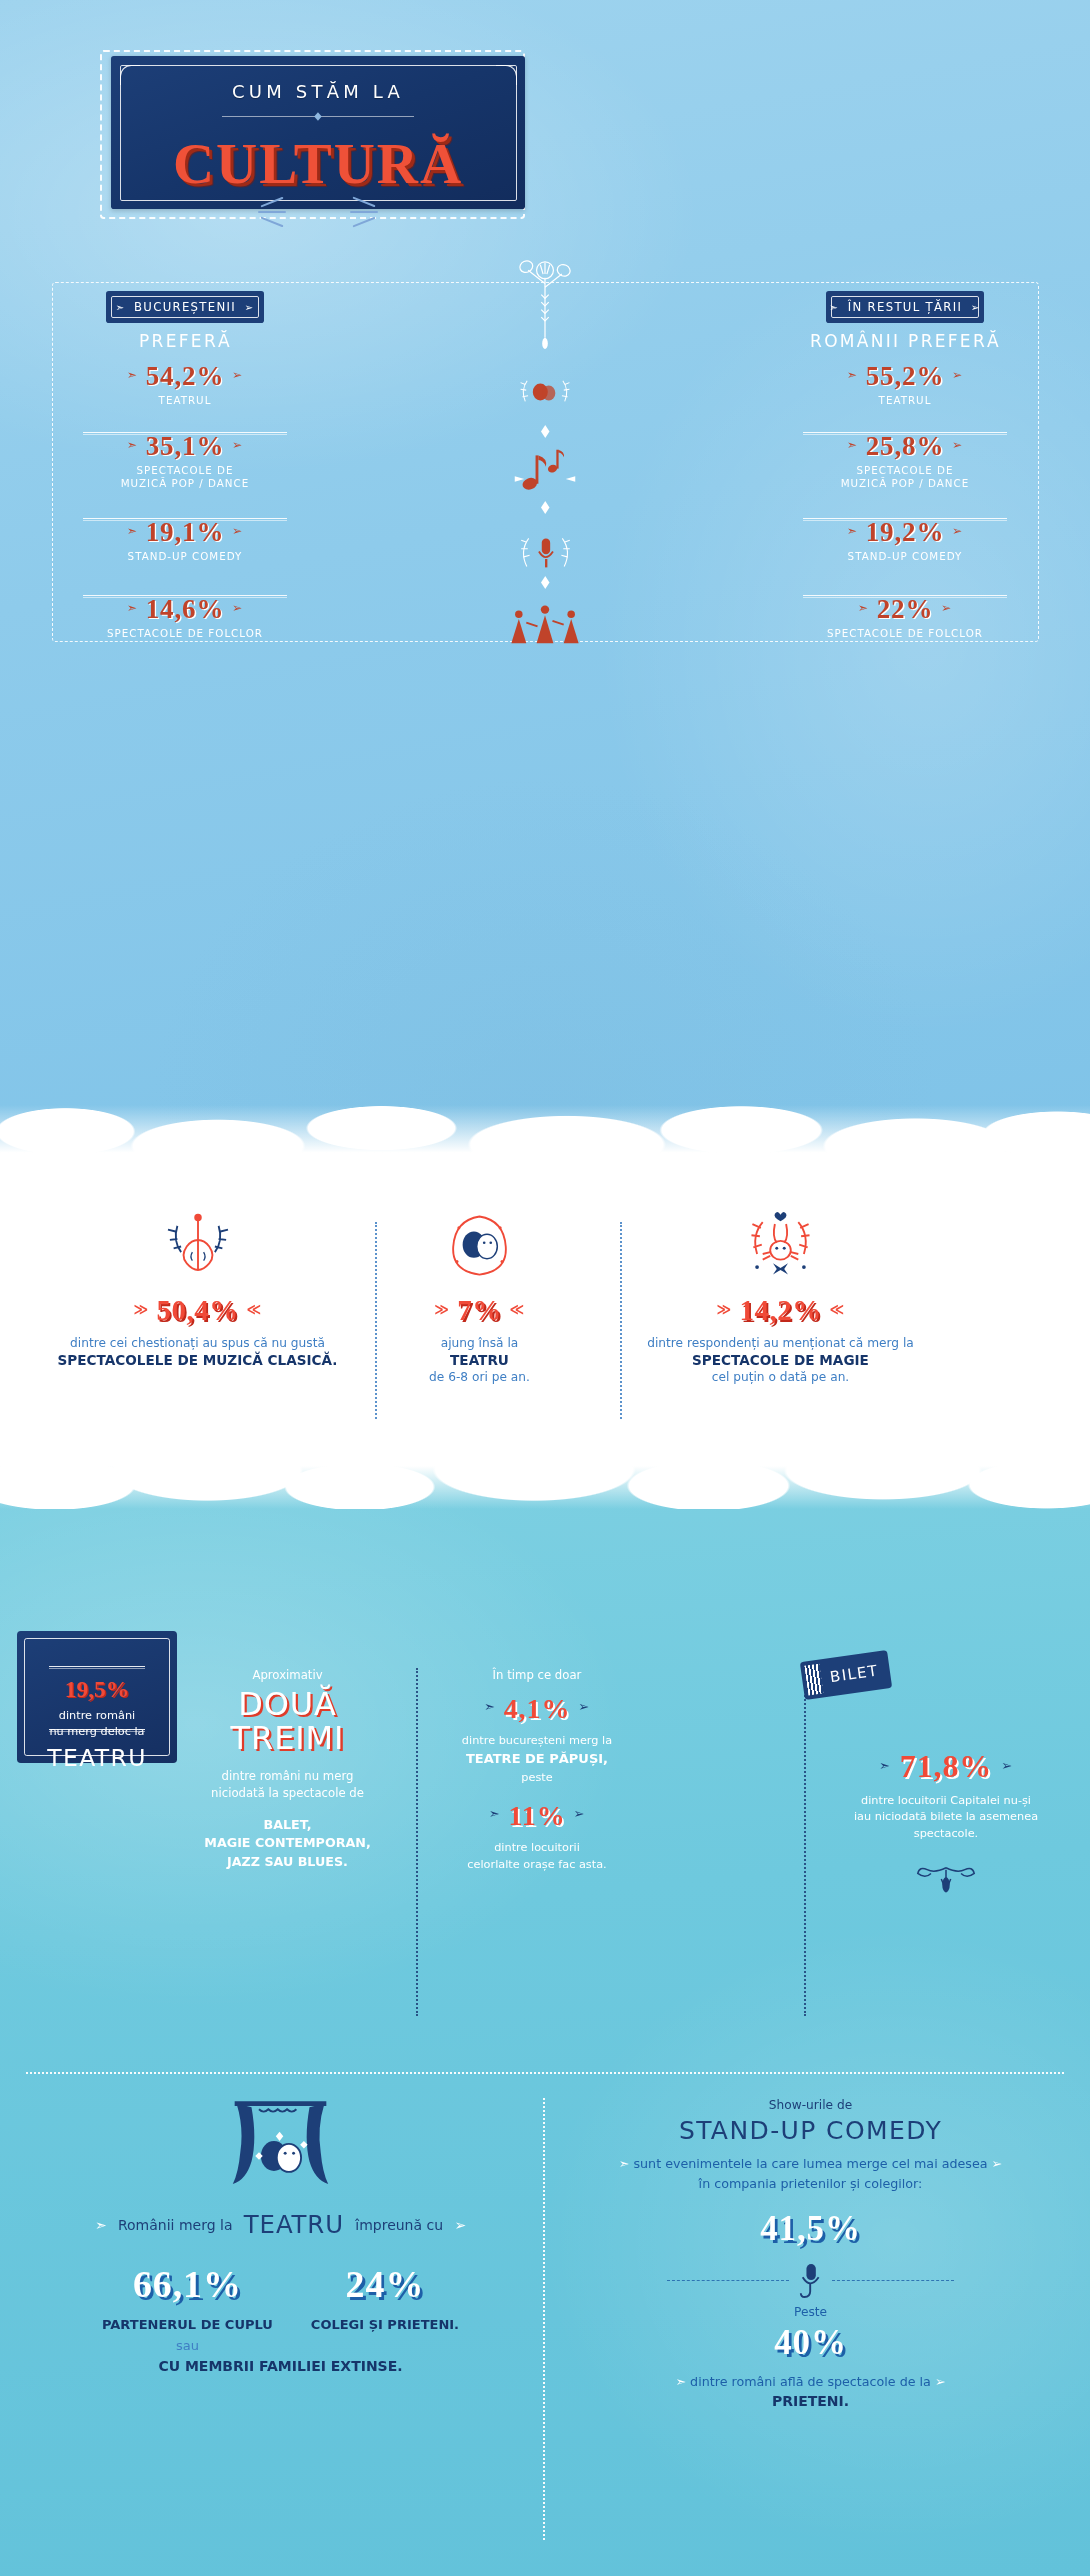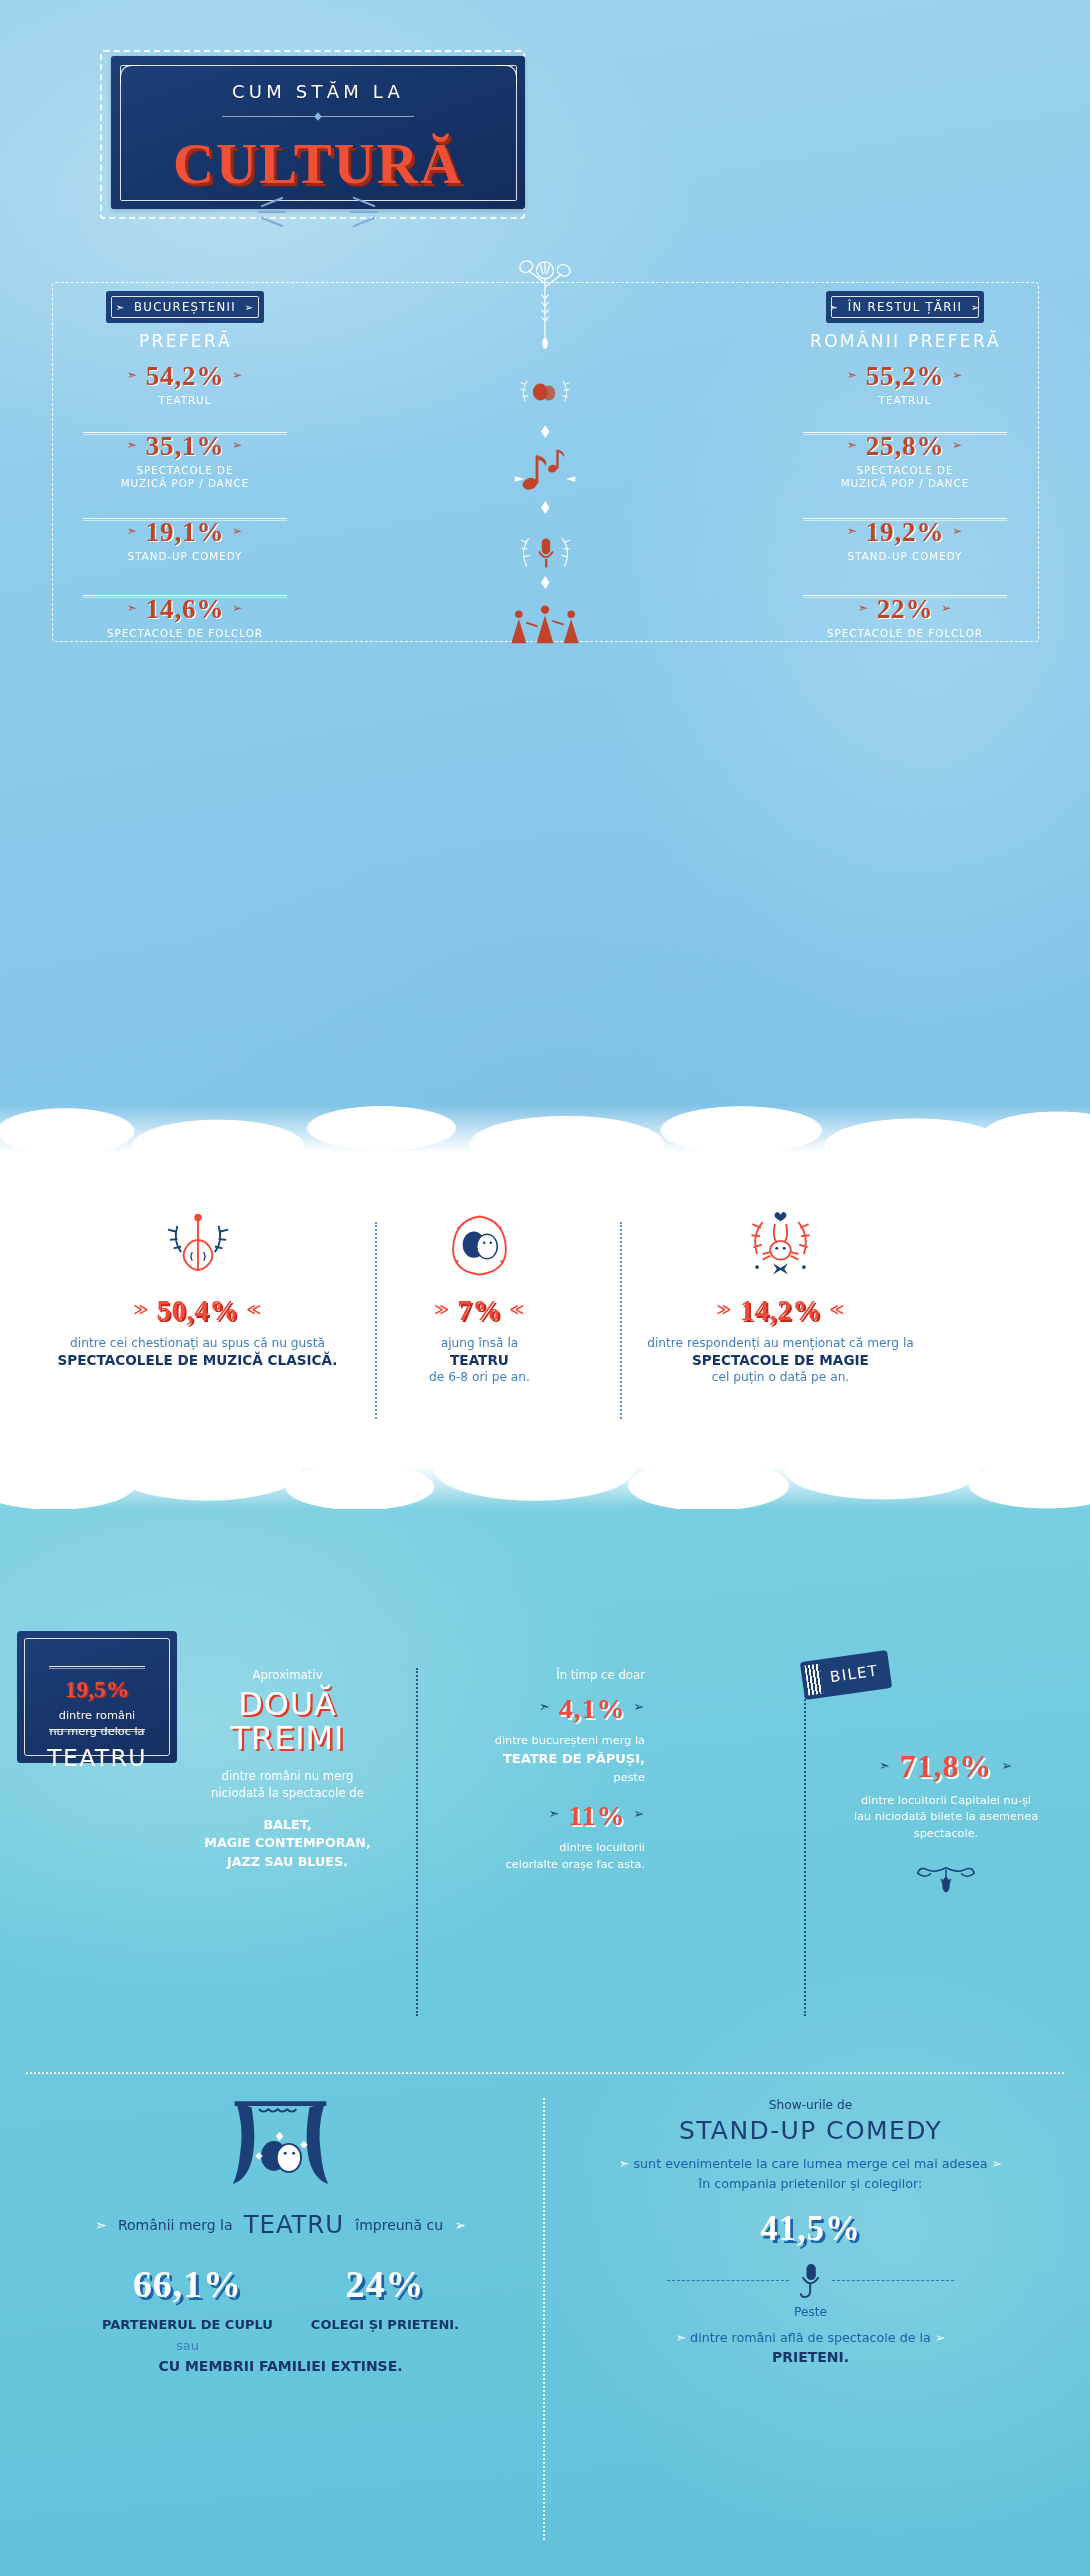--- a/index.html
+++ b/index.html
@@ -531,21 +531,21 @@
     </div>
     <div class="t-strong">
       <span>BALET,</span><br>
       <span>MAGIE CONTEMPORAN,</span><br>
       <span>JAZZ SAU BLUES.</span>
     </div>
   </div>
 
   <div class="tsep" style="left:416px; top:1668px; height:348px;"></div>
 
-  <div class="tcol" style="left:429px; top:1668px; width:216px;text-align:right;">
+  <div class="tcol" style="left:429px; top:1668px; width:216px;">
     <div class="t-small">În timp ce doar</div>
     <div class="t-pct" style="margin-top:11.3px">
       <span class="ar">➣</span> <span>4,1%</span> <span class="ar">➢</span>
     </div>
     <div class="t-cap">dintre bucureșteni merg la</div>
     <div class="t-capb">TEATRE DE PĂPUȘI,</div>
     <div class="t-cap" style="margin-top:1.9px">peste</div>
     <div class="t-pct" style="margin-top:13px">
       <span class="ar">➣</span> <span>11%</span> <span class="ar">➢</span>
     </div>
@@ -637,20 +637,21 @@
     <div class="br-mic-row">
       <span class="br-mic-line"></span>
       <svg width="24.4" height="38" viewBox="0 0 26 40">
         <rect x="9" y="2" width="10" height="17" rx="5" fill="#1d3f78"></rect>
         <path d="M5 16 q8 13 17 0" stroke="#1d3f78" stroke-width="2" fill="none"></path>
         <path d="M13 22 v9 q0 6 -6 6 q-4 0 -4 -4" stroke="#1d3f78" stroke-width="2" fill="none"></path>
       </svg>
       <span class="br-mic-line"></span>
     </div>
     <div class="br-peste">Peste</div>
+    <div class="br-pct" style="margin-top:3.8px">40%</div>
     <div class="br-foot">
       <span style="color:#fff">➣</span>
       <span>dintre români află de spectacole de la</span>
       <span style="color:#fff">➢</span>
     </div>
     <div class="br-bold">PRIETENI.</div>
   </div>
 
 </div>
 

